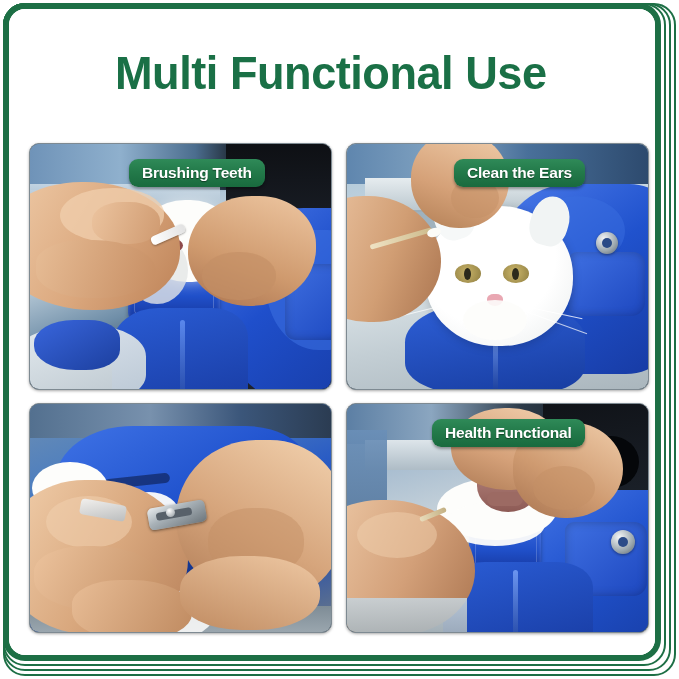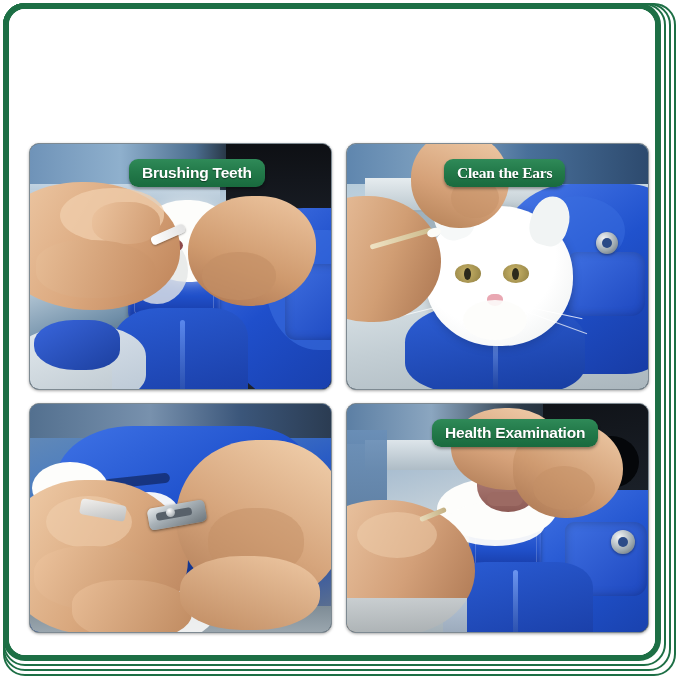--- a/index.html
+++ b/index.html
@@ -73,37 +73,40 @@
     padding:5px 13px 6px 13px;
     border-radius:9px;
     background:linear-gradient(180deg,#2f8a58 0%,#237a4a 45%,#196a3e 100%);
     color:#ffffff;font-weight:bold;font-size:15.5px;line-height:17px;
     white-space:nowrap;
     text-shadow:0 1px 1px rgba(0,0,0,.45);
     box-shadow:0 2px 3px rgba(0,0,0,.35);
     letter-spacing:-0.2px;
   }
   .badge-1{left:99px;}
-  .badge-2{left:97px;font-family:Liberation Serif, serif;}
+  .badge-2{left:107px;}
   .badge-3{left:117px;}
   .badge-4{left:85px;}
 </style>
 </head>
 <body>
 
 <div class="poster">
 
   <div class="frame-stack">
     <div class="frame-line fl4"></div>
     <div class="frame-line fl3"></div>
     <div class="frame-line fl2"></div>
     <div class="frame-line fl1"></div>
     <div class="frame-inner-bg"></div>
   </div>
 
+  <div class="title-wrap">
+    <div class="title">Multi Functional Use</div>
+  </div>
 
   <div class="grid">
 
     <div class="panel">
       <div class="scene">
 
         <div class="bg-strip" style="inset:0;background:linear-gradient(160deg,#7da4c9 0%,#9fbcd6 22%,#b9cbd8 40%,#6f8ea8 58%,#2b3340 78%,#14161c 100%);"></div>
         <div class="bg-strip" style="left:0;top:0;width:100%;height:46px;background:linear-gradient(90deg,#6f93b8 0%,#8fb0cd 30%,#4b6d8e 55%,#121418 72%,#0b0c10 100%);"></div>
         <div class="bg-strip" style="left:196px;top:0;width:110px;height:96px;background:linear-gradient(180deg,#0e1014 0%,#1b2029 100%);"></div>
         <div class="bg-strip" style="left:0;top:40px;width:190px;height:34px;background:linear-gradient(180deg,#cfdde8,#9fb6c8);opacity:.85;"></div>
@@ -248,17 +251,17 @@
         <div class="blob skin" style="left:104px;top:4px;width:110px;height:82px;border-radius:50% 48% 46% 52%;background:linear-gradient(200deg,#f2d0ae,#d5a179 58%,#ad7a54 100%);"></div>
         <div class="blob skin" style="left:166px;top:18px;width:110px;height:96px;border-radius:46% 50% 52% 48%;background:linear-gradient(210deg,#f0cdaa,#cf9b71 58%,#a87450 100%);"></div>
         <div class="blob skin-d" style="left:186px;top:62px;width:62px;height:44px;border-radius:50%;opacity:.5;"></div>
 
         <div class="blob skin" style="left:-42px;top:96px;width:170px;height:136px;border-radius:44% 52% 48% 46%;background:linear-gradient(115deg,#f1cfad,#d3a079 58%,#ab7550 100%);"></div>
         <div class="blob skin-l" style="left:10px;top:108px;width:80px;height:46px;border-radius:50%;opacity:.5;"></div>
         <div style="position:absolute;left:72px;top:108px;width:28px;height:5px;background:linear-gradient(90deg,#e9dcbb,#c3b083);border-radius:3px;transform:rotate(-22deg);"></div>
 
         <div class="bg-strip" style="left:0;bottom:0;width:120px;height:34px;background:linear-gradient(180deg,#c7d2d9,#aab6bd);opacity:.9;"></div>
       </div>
-      <div class="badge badge-4">Health Examination</div>
+      <div class="badge badge-4">Health Functional</div>
     </div>
 
   </div>
 </div>
 
 </body></html>

